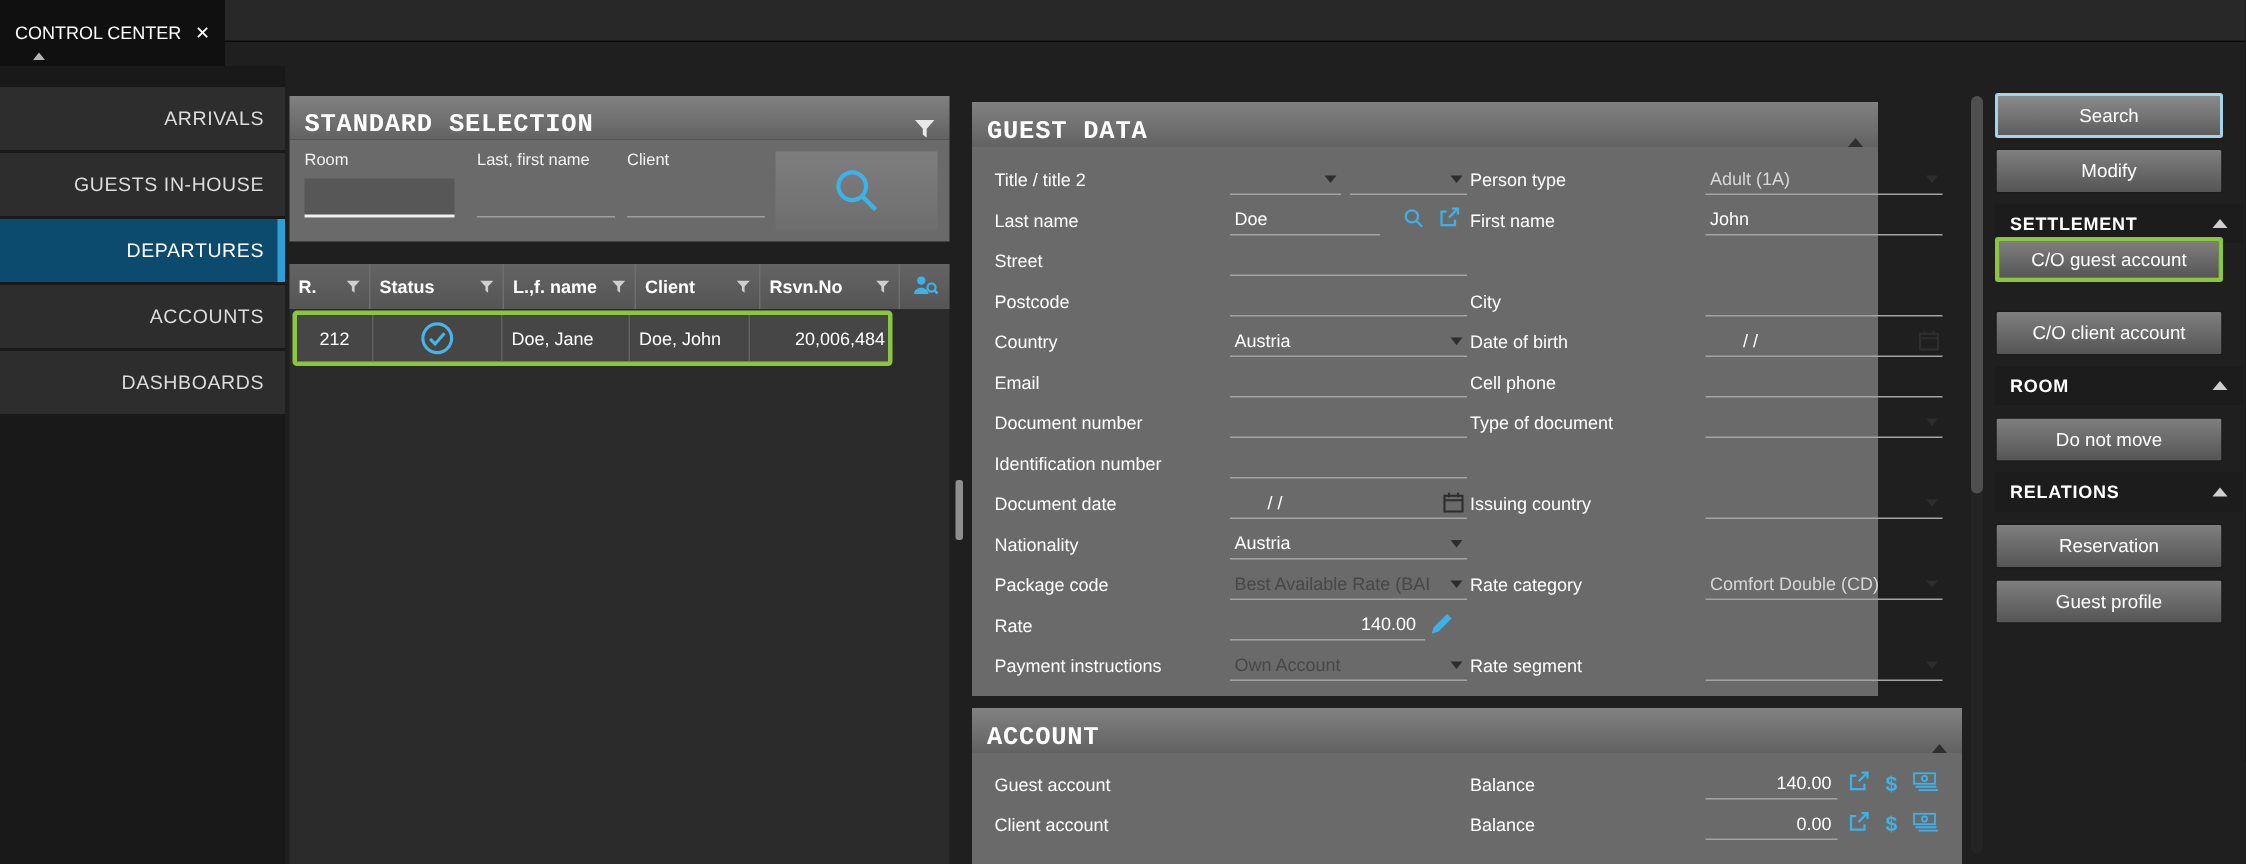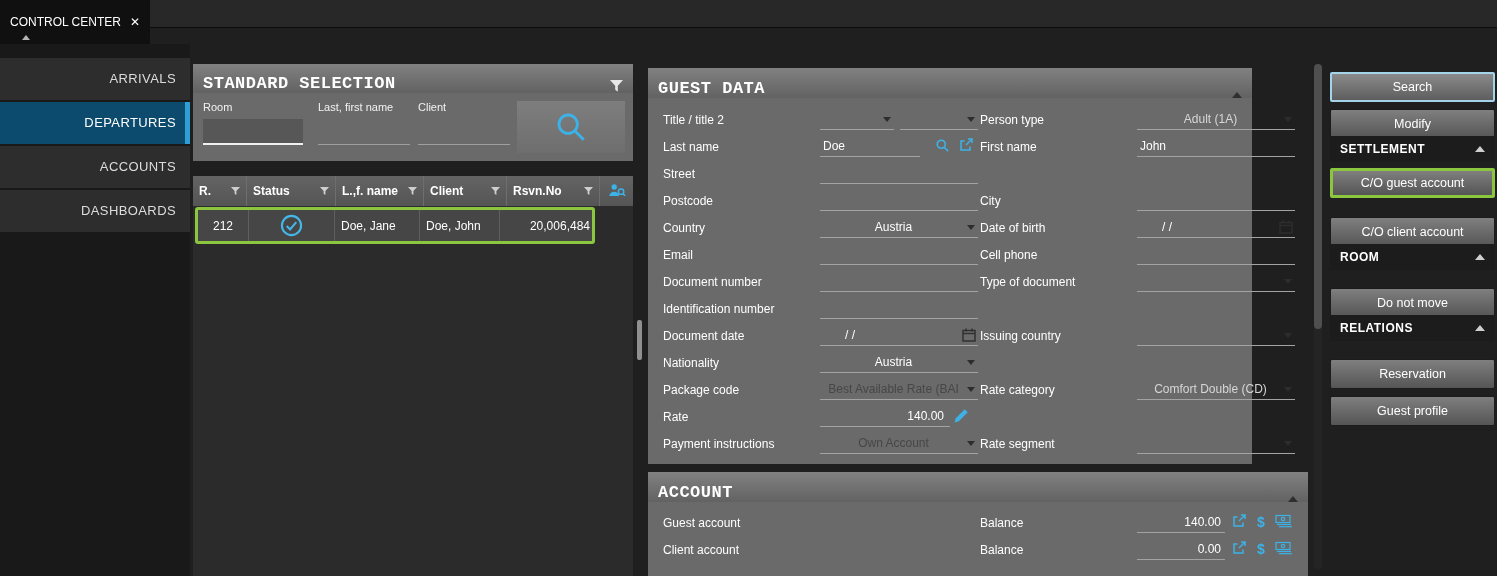--- a/index.html
+++ b/index.html
@@ -63,21 +63,21 @@
   .guest-panel { position:absolute; left:648px; top:68px; width:604px; }
   .gd-body { background:#6a6a6a; padding:9px 0 6px 0; }
   .gd-row { position:relative; height:27px; }
   .gd-label { position:absolute; top:6px; font-size:12px; color:#fff; white-space:nowrap; }
   .l-label { left:15px; } .r-label { left:332px; }
   .gd-field { position:absolute; top:2px; height:21px; border-bottom:1px solid #a3a3a3; font-size:12px; color:#fff;
               line-height:20px; padding:0 3px; white-space:nowrap; overflow:hidden; cursor:text; }
   .l-field { left:172px; width:158px; } .r-field { left:489px; width:158px; }
   .w100 { width:100px; } .w130 { width:130px; }
   .t1 { left:172px; width:74px; } .t2 { left:252px; width:78px; }
-  .dd { cursor:pointer; padding-right:14px;text-align:center; }
+  .dd { cursor:pointer; padding-right:14px; }
   .dd::after { content:""; position:absolute; right:3px; top:8px;
                border-left:4px solid transparent; border-right:4px solid transparent; border-top:5px solid #2d2d2d; }
   .muted .gd-val { color:#474747; }
   .lightval .gd-val { color:#d6d6d6; }
   .num { text-align:right; padding-right:6px; }
   .date .gd-val { padding-left:22px; }
   .cal { position:absolute; right:2px; top:3px; cursor:pointer; }
   .gd-icon { position:absolute; top:4px; cursor:pointer; display:flex; }
   .ic-a { left:287px; } .ic-b { left:311px; } .ic-pencil { left:306px; }
 
@@ -86,23 +86,23 @@
   .acc-body { background:#6a6a6a; height:74px; padding-top:8px; }
   .acc-row { position:relative; height:27px; }
   .acc-val { position:absolute; left:489px; top:2px; width:88px; height:21px; border-bottom:1px solid #a3a3a3;
              font-size:12px; color:#fff; line-height:20px; text-align:right; padding-right:4px; }
   .acc-ic { position:absolute; top:4px; cursor:pointer; display:flex; }
   .acc-ic1{left:584px;} .acc-ic2{left:609px;} .acc-ic3{left:627px;}
   .dollar { color:#3db2e8; font-weight:bold; font-size:14px; line-height:16px; }
 
   
   .rightbar { position:absolute; left:1330px; top:0; width:165px; height:576px; }
-  .action-btn { position:absolute; left:0; width:165px; height:30px; background:linear-gradient(#7f7f7f,#555555);
+  .action-btn { position:absolute; left:0; width:152px; height:30px; background:linear-gradient(#7f7f7f,#555555);
                 border:1px solid #1c1c1c; border-radius:2px; color:#fff; font-size:12.5px;
-                display:flex; align-items:center; justify-content:center; cursor:pointer;margin-top:10px; }
+                display:flex; align-items:center; justify-content:center; cursor:pointer; }
   .sec-header { position:absolute; left:0; width:165px; height:26px; background:#1c1c1c; color:#fff;
                 font-weight:bold; font-size:12px; letter-spacing:.5px; display:flex; align-items:center; padding:0 10px; }
   #btn-search { top:62px; border:2px solid #a5d3ea; background:linear-gradient(#8a8a8a,#5e5e5e); }
   #btn-modify { top:99px; }
   #sec-settlement { top:136px; }
   #btn-co-guest { top:158px; border:3px solid #8cc63e; }
   #btn-co-client { top:207px; }
   #sec-room { top:244px; }
   #btn-do-not-move { top:278px; }
   #sec-relations { top:315px; }
@@ -120,20 +120,23 @@
       <span class="tab-caret"></span>
       <span>CONTROL CENTER</span>
       <span class="tab-close">✕</span>
     </div>
   </div>
 
   <div class="sidebar">
     <div class="nav-item">
       <span>ARRIVALS</span>
     </div>
+    <div class="nav-item">
+      <span>GUESTS IN-HOUSE</span>
+    </div>
     <div class="nav-item active">
       <span>DEPARTURES</span>
       <span class="nav-accent"></span>
     </div>
     <div class="nav-item">
       <span>ACCOUNTS</span>
     </div>
     <div class="nav-item">
       <span>DASHBOARDS</span>
     </div>

